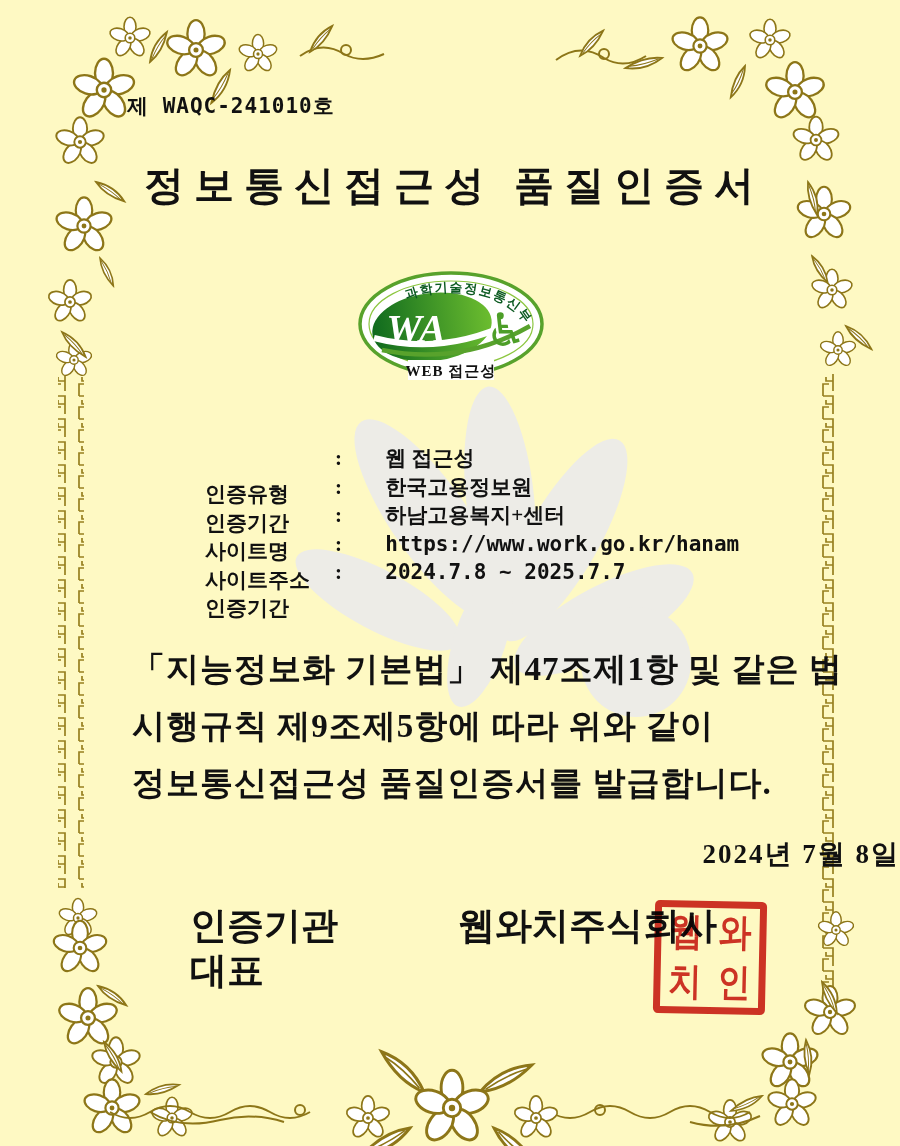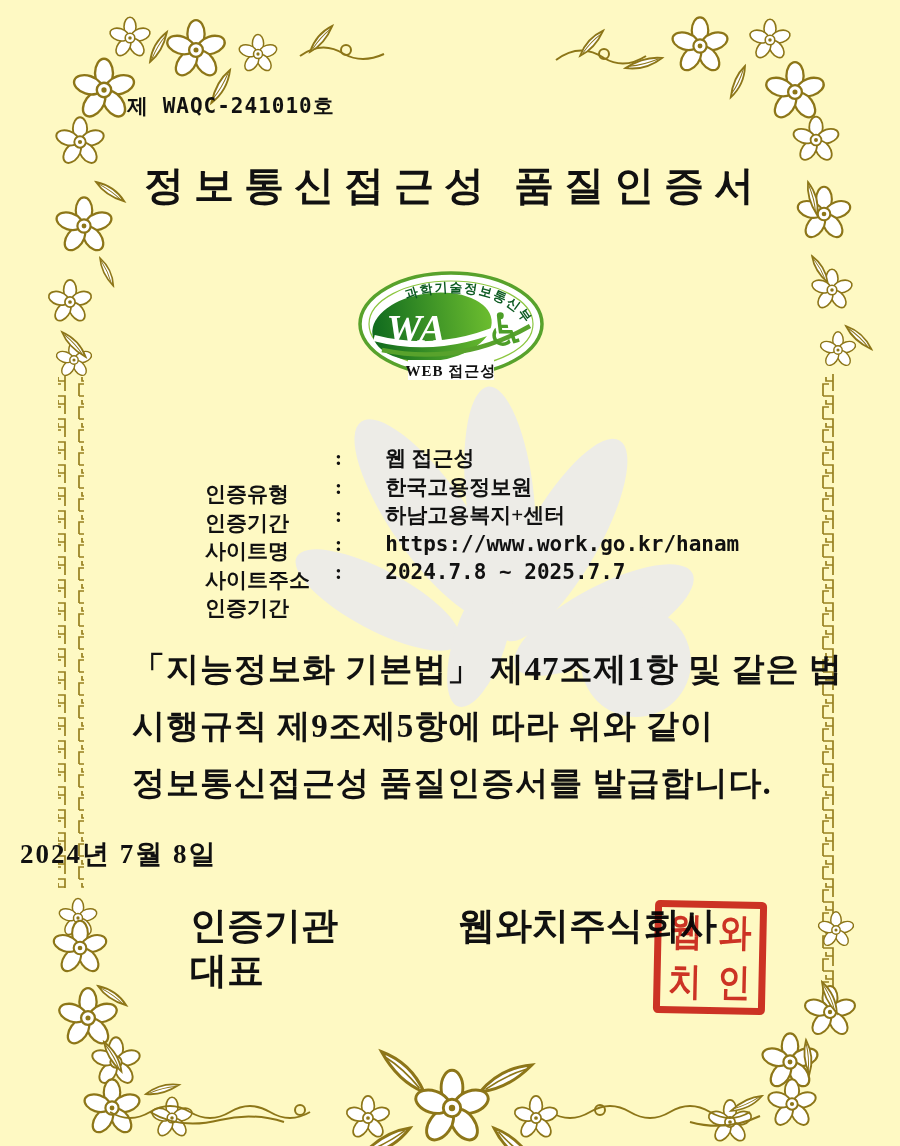--- a/index.html
+++ b/index.html
@@ -21,21 +21,21 @@
   .fcolon{display:inline-block;margin-left:4px;}
   .fvalue{display:inline-block;margin-left:38px;}
   .mono{font-family:"DejaVu Sans Mono",monospace;letter-spacing:0;}
 
   .body-text{position:absolute;left:112px;top:641px;width:680px;z-index:2;
              font-size:33px;font-weight:bold;margin-left:20px;}
   .bline{text-align:justify;text-align-last:justify;line-height:57px;white-space:nowrap;
          display:flex;justify-content:space-between;}
   .bline{letter-spacing:1px;}
 
-  .date{position:absolute;left:0;right:0;top:836px;text-align:left;font-size:27px;
+  .date{position:absolute;left:0;right:0;top:836px;text-align:right;font-size:27px;
         font-weight:bold;letter-spacing:2px;z-index:2;padding-left:20px;}
 
   .sig{position:absolute;left:150px;top:903px;width:620px;z-index:2;font-size:37px;font-weight:bold;}
   .sig-row{position:relative;height:45px;line-height:45px;white-space:nowrap;margin-left:40px;}
   .sig-label{display:inline-block;width:212px;text-align:justify;text-align-last:justify;vertical-align:top;}
   .sig-org{display:inline-block;width:352px;margin-left:56px;text-align:justify;text-align-last:justify;vertical-align:top;}
   .sig-ceo{position:absolute;left:398px;letter-spacing:48px;white-space:nowrap;}
 
   .seal{position:absolute;left:654px;top:901px;width:112px;height:113px;z-index:3;
         border:7px solid #c9241f;border-radius:5px;box-sizing:border-box;

